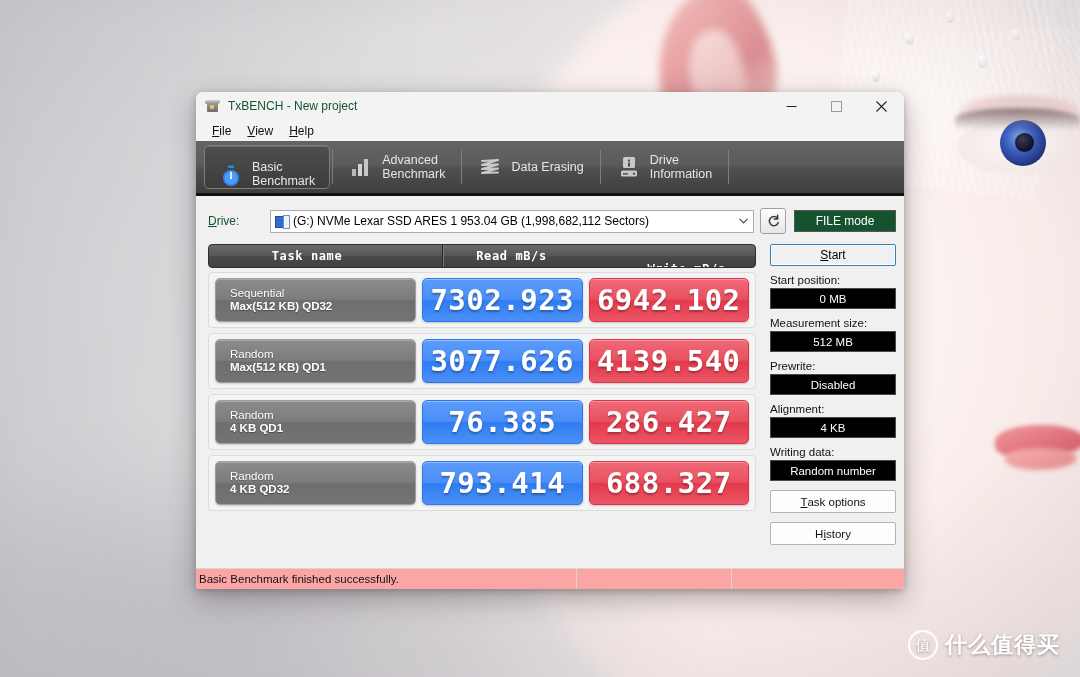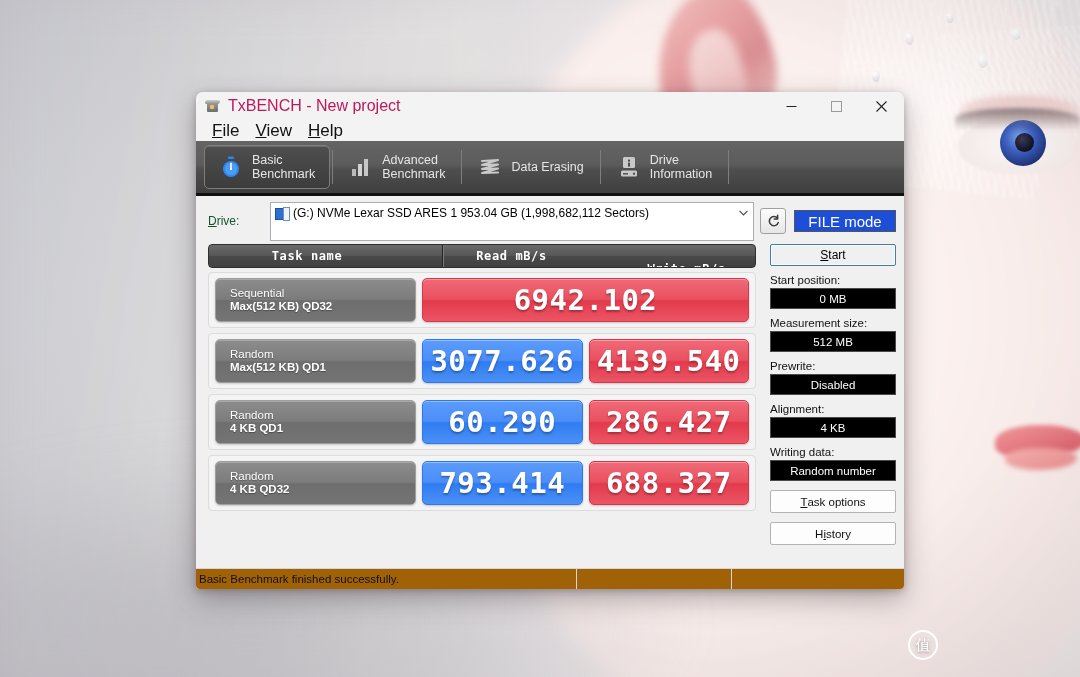--- a/index.html
+++ b/index.html
@@ -145,87 +145,88 @@
     display:flex;align-items:center;position:relative;
     border-bottom:1px solid #f3f3f3;
   }
   #app-icon{
     width:16px;height:16px;margin-left:9px;position:relative;flex:0 0 16px;
   }
   #app-icon .ai-body{position:absolute;left:2px;top:5px;width:11px;height:9px;background:linear-gradient(180deg,#9a9a9a,#6d6d6d);border-radius:1px;}
   #app-icon .ai-top{position:absolute;left:0px;top:2px;width:15px;height:4px;background:linear-gradient(180deg,#cfcfcf,#8d8d8d);border-radius:2px;transform:skewX(-12deg);}
   #app-icon .ai-dot{position:absolute;left:5px;top:7px;width:4px;height:4px;background:#e8c35a;border-radius:1px;}
   #title-text{
-    margin-left:7px;font-size:16px;color:#be185d;white-space:nowrap;
+    margin-left:7px;font-size:12px;color:#14532d;white-space:nowrap;
   }
   .win-btn{
     width:45px;height:28px;display:flex;align-items:center;justify-content:center;
     font-size:12px;color:#222;
   }
   .win-btn svg{display:block;}
   #win-controls{position:absolute;right:0;top:0;display:flex;}
 
   
   #menubar{
     height:20px;flex:0 0 20px;background:#f3f3f3;display:flex;align-items:center;
     padding-left:8px;gap:0px;
   }
   .menu-item{
-    font-size:17px;color:#111;padding:1px 8px;
+    font-size:12px;color:#111;padding:1px 8px;
   }
   .menu-item u{text-decoration:underline;}
 
   
   #tabstrip{
     flex:0 0 52px;height:52px;
     background:linear-gradient(180deg,#646464 0%,#5c5c5c 45%,#4e4e4e 55%,#3f3f3f 100%);
     display:flex;align-items:center;padding-left:8px;
     border-bottom:3px solid #111;
     position:relative;
   }
   .tab{
     display:flex;align-items:center;gap:9px;height:42px;padding:0 14px;
     color:#e6e6e6;position:relative;
   }
   .tab.active{
     background:linear-gradient(180deg,#4e4e4e,#3c3c3c);
     border:1px solid #7d7d7d;border-radius:5px;
     box-shadow:inset 0 1px 0 rgba(255,255,255,.18);
+    align-items:flex-end;
   }
   .tab-label{font-size:12.5px;line-height:14px;white-space:pre-line;}
   .tab-sep{width:1px;height:34px;background:#7e7e7e;margin:0 2px;}
   .tabicon{width:24px;height:24px;flex:0 0 24px;position:relative;}
 
   
   #body{flex:1;background:#f0f0f0;position:relative;display:flex;flex-direction:column;}
 
   
   #driverow{
     display:flex;align-items:center;height:30px;margin:10px 0 0 0;padding:0 8px 0 12px;gap:0;
   }
   #drive-label{font-size:12px;color:#14532d;width:62px;}
   #drive-label u{text-decoration:underline;}
   #drive-combo{
     flex:1;height:21px;background:#fff;border:1px solid #abadb3;
-    display:flex;align-items:center;padding:0 2px 16px 4px;position:relative;
+    display:flex;align-items:center;padding:0 2px 0 4px;position:relative;
   }
   #drive-icon{width:14px;height:12px;flex:0 0 14px;position:relative;margin-right:4px;}
   #drive-icon .di-a{position:absolute;left:0;top:1px;width:7px;height:10px;background:#2f6fd0;border:1px solid #1d4f9c;}
   #drive-icon .di-b{position:absolute;left:8px;top:0px;width:5px;height:12px;border:1px solid #6f8fc0;background:#eef3fb;}
   #drive-text{font-size:12px;color:#000;white-space:nowrap;overflow:hidden;}
   #drive-arrow{margin-left:auto;width:16px;display:flex;align-items:center;justify-content:center;color:#4a4a4a;font-size:9px;}
   #refresh-btn{
     width:24px;height:24px;margin-left:6px;flex:0 0 24px;
     border:1px solid #a0a0a0;border-radius:3px;
     background:linear-gradient(180deg,#fdfdfd,#e6e6e6);
     display:flex;align-items:center;justify-content:center;
   }
   #filemode{
     width:100px;height:20px;margin-left:8px;flex:0 0 100px;
-    background:#1d4ed8;color:#fff;font-size:15px;
+    background:#14532d;color:#fff;font-size:12px;
     display:flex;align-items:center;justify-content:center;
     border:1px solid #555;
   }
 
   
   #main{flex:1;display:flex;padding:8px 8px 0 12px;gap:0;}
   #left{width:548px;flex:0 0 548px;display:flex;flex-direction:column;}
   #right{flex:1;padding-left:14px;display:flex;flex-direction:column;}
 
   
@@ -293,21 +294,21 @@
   }
   .plain-btn{
     height:21px;background:#fdfdfd;border:1px solid #b3b3b3;border-radius:2px;
     display:flex;align-items:center;justify-content:center;
     font-size:11.5px;color:#111;margin-top:9px;
   }
   .plain-btn u{text-decoration:underline;}
 
   
   #statusbar{
-    height:20px;flex:0 0 20px;background:#a16207;border-top:1px solid #d6d6d6;
+    height:20px;flex:0 0 20px;background:#fca5a5;border-top:1px solid #d6d6d6;
     display:flex;align-items:center;margin-top:6px;
   }
   #status-text{font-size:11.5px;color:#111;padding-left:3px;flex:1;}
   .sb-cell{width:154px;height:100%;border-left:1px solid #d6d6d6;}
   .sb-cell.last{width:172px;}
 </style>
 </head>
 <body>
 
 <div id="wallpaper">
@@ -330,20 +331,21 @@
   <div class="bg-layer bg-lid"></div>
   <div class="bg-layer bg-lash"></div>
   <div class="bg-layer bg-lip"></div>
   <div class="bg-layer bg-lip2"></div>
   <div class="bg-layer bg-blsh"></div>
   <div class="bg-layer bg-vign"></div>
 </div>
 
 <div id="watermark">
   <div id="wm-logo">值</div>
+  <div id="wm-text">什么值得买</div>
 </div>
 
 <div id="window">
 
   <div id="titlebar">
     <div id="app-icon">
       <div class="ai-body"></div>
         <div class="ai-top"></div>
         <div class="ai-dot"></div>
     </div>
@@ -473,38 +475,39 @@
           <div class="rh-cell c3">Write mB/s</div>
         </div>
 
         <div id="rows">
 
           <div class="row">
             <div class="task-btn">
               <div class="task-l1">Sequential</div>
               <div class="task-l2">Max(512 KB) QD32</div>
             </div>
+            <div class="val read">7302.923</div>
             <div class="val write">6942.102</div>
           </div>
 
           <div class="row">
             <div class="task-btn">
               <div class="task-l1">Random</div>
               <div class="task-l2">Max(512 KB) QD1</div>
             </div>
             <div class="val read">3077.626</div>
             <div class="val write">4139.540</div>
           </div>
 
           <div class="row">
             <div class="task-btn">
               <div class="task-l1">Random</div>
               <div class="task-l2">4 KB QD1</div>
             </div>
-            <div class="val read">60.290</div>
+            <div class="val read">76.385</div>
             <div class="val write">286.427</div>
           </div>
 
           <div class="row">
             <div class="task-btn">
               <div class="task-l1">Random</div>
               <div class="task-l2">4 KB QD32</div>
             </div>
             <div class="val read">793.414</div>
             <div class="val write">688.327</div>

